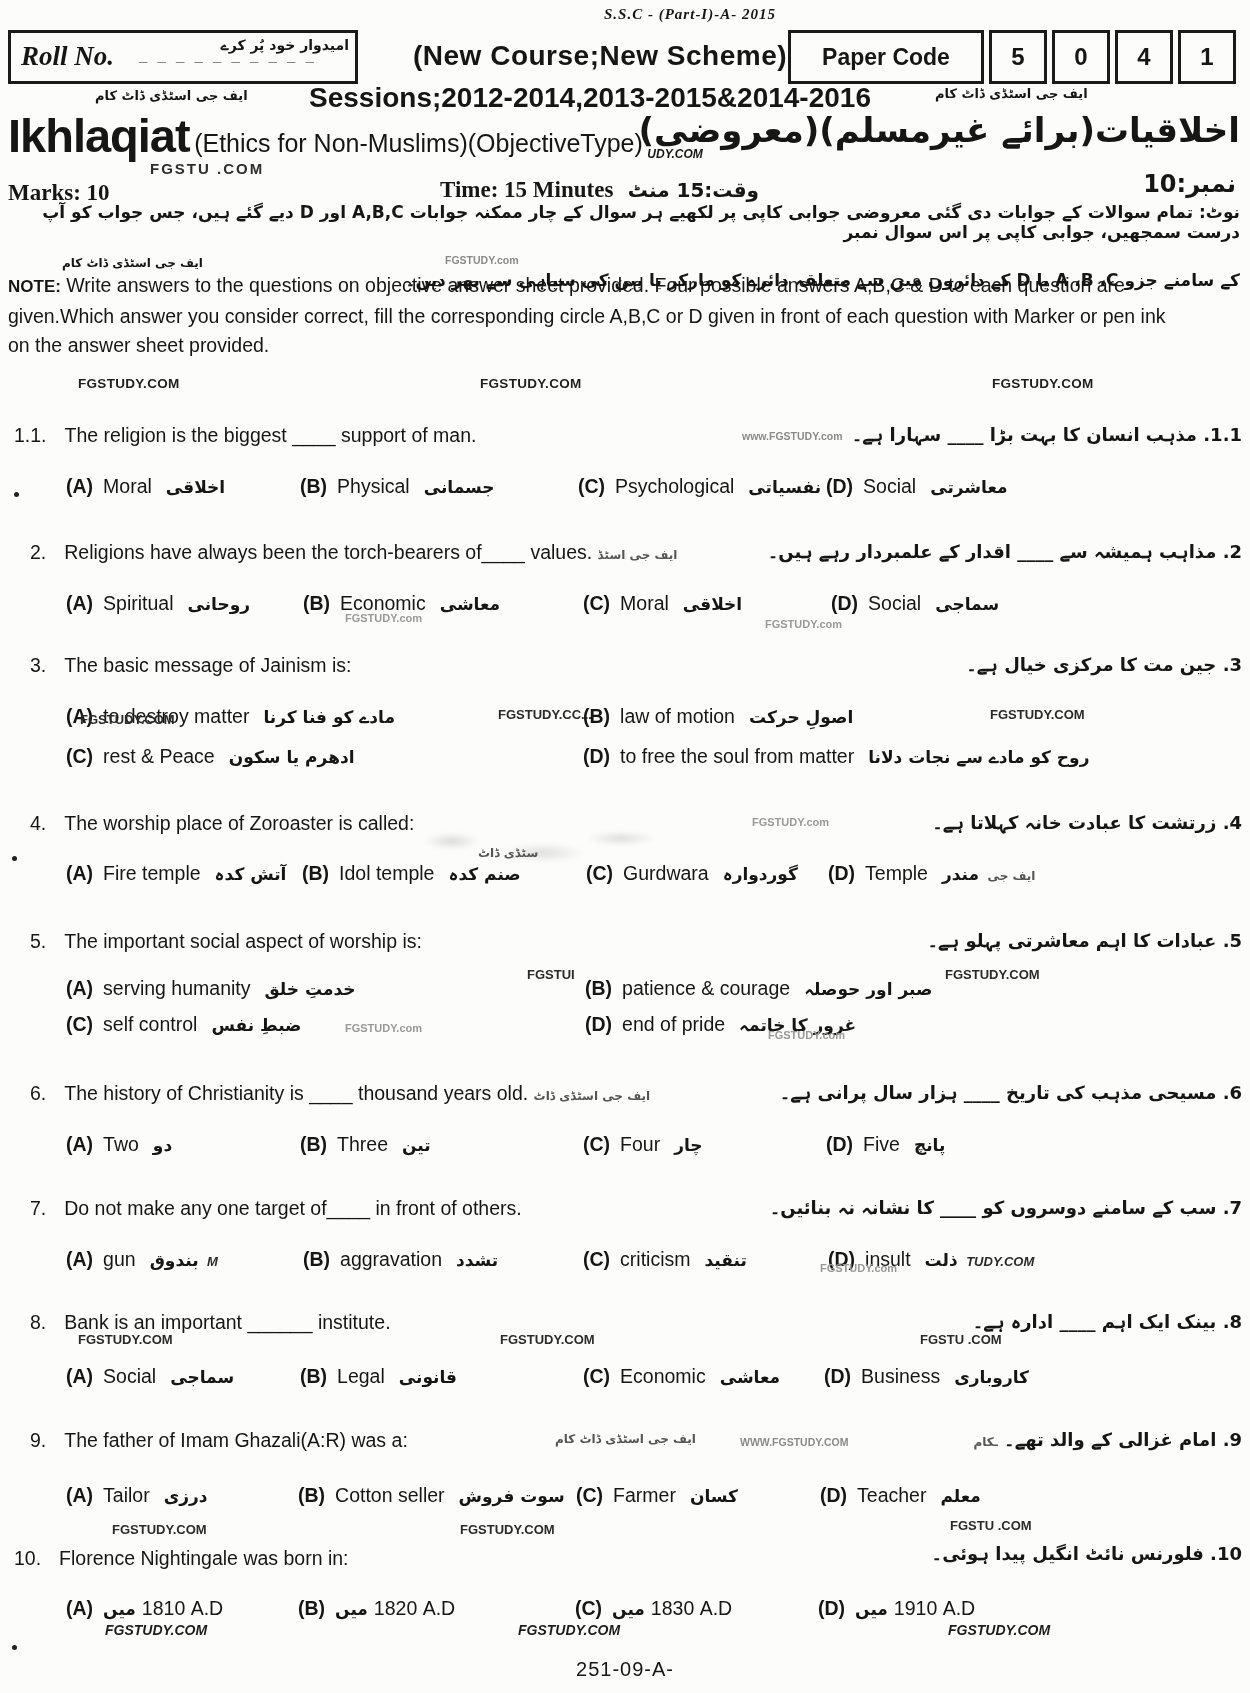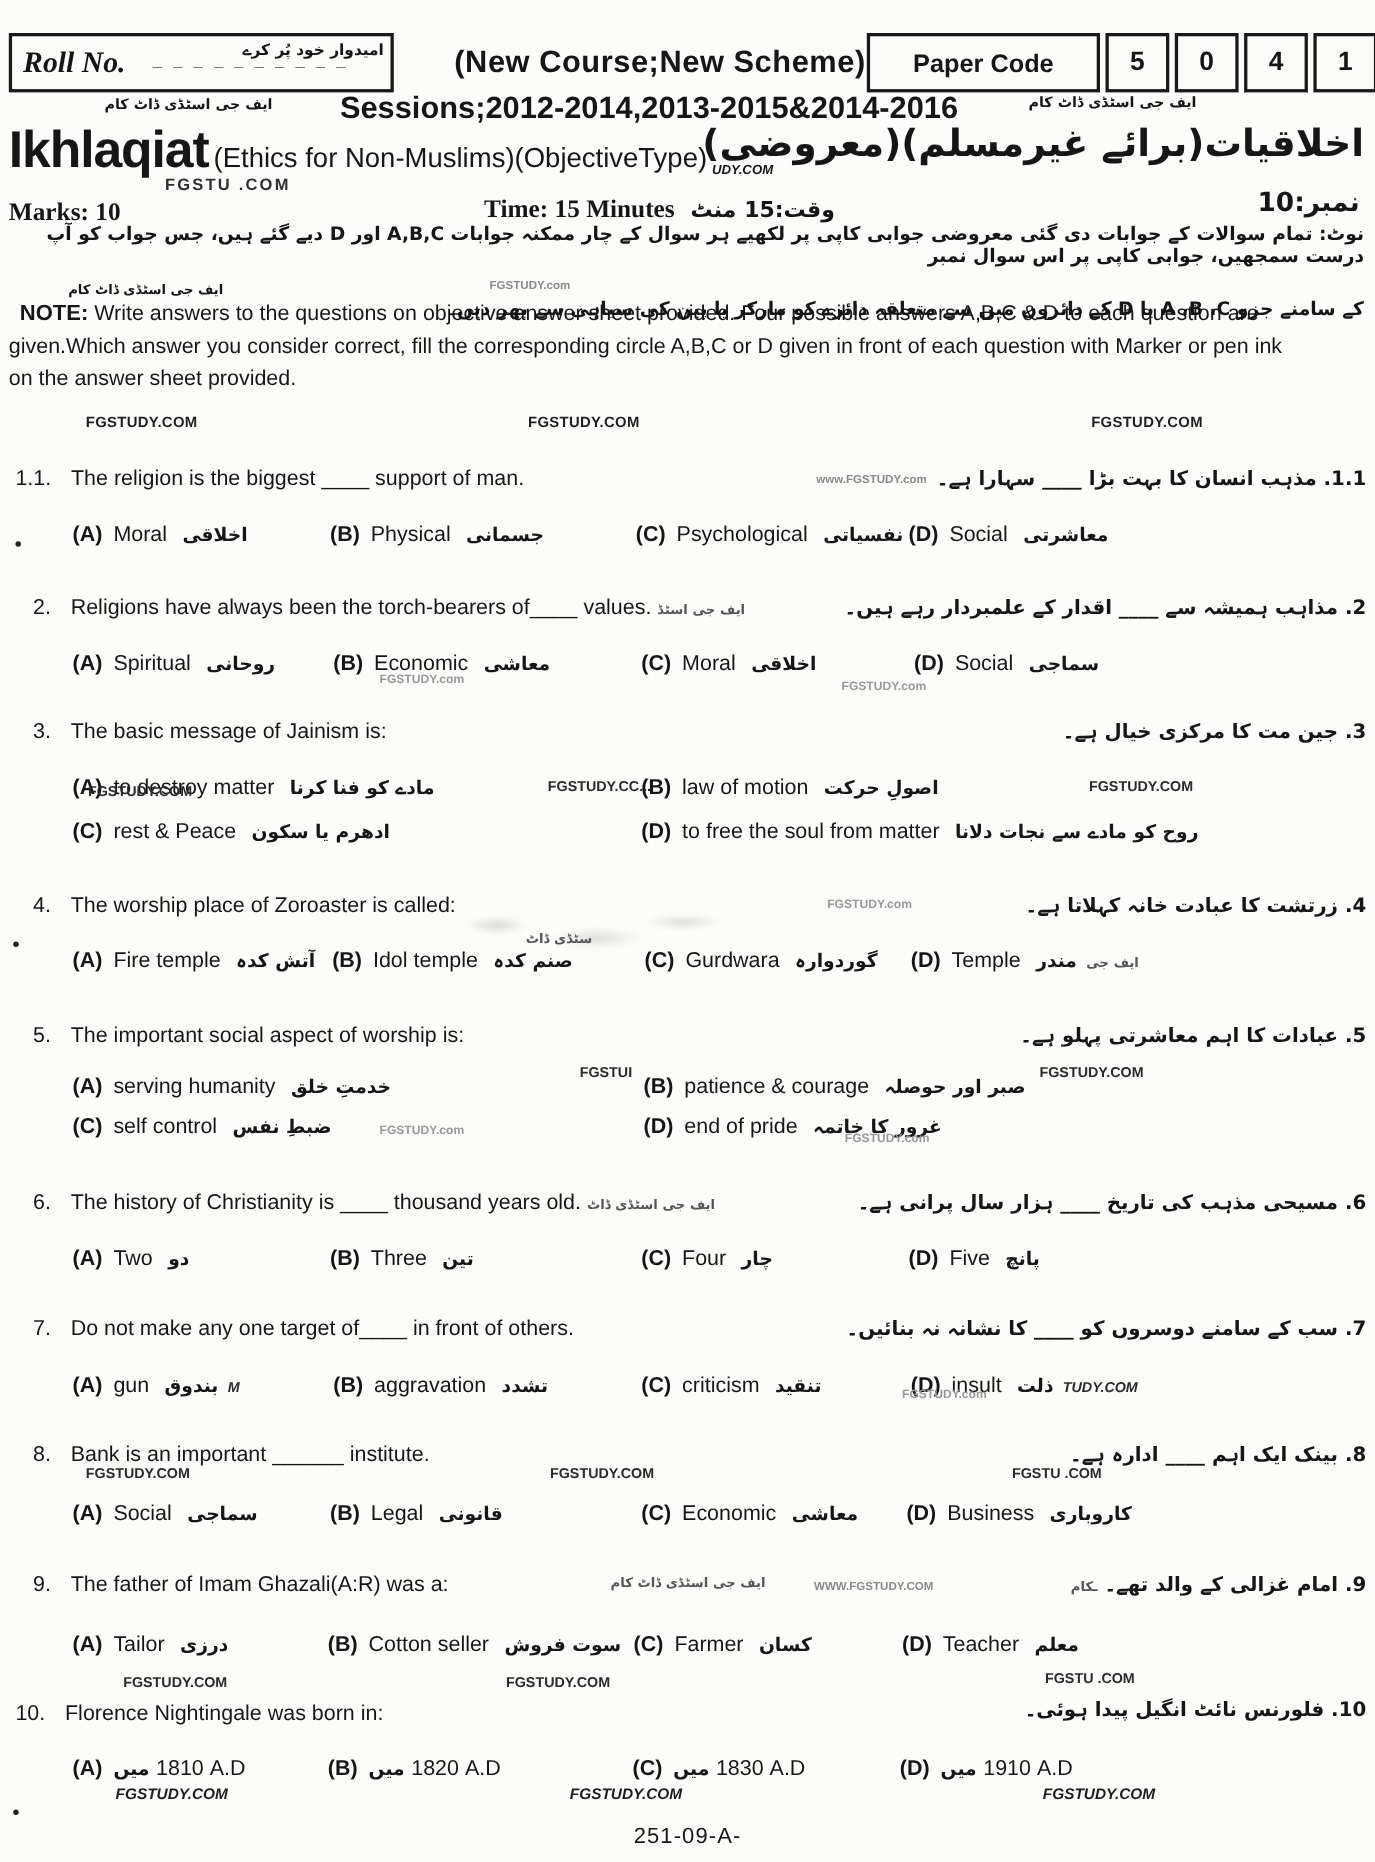--- a/index.html
+++ b/index.html
@@ -16,21 +16,21 @@
   .roll-box { top:30px; left:8px; width:350px; height:54px; border:3px solid #1a1a1a; }
   .roll-label { position:absolute; left:10px; top:8px;
                 font-family:"Liberation Serif",serif; font-style:italic; font-weight:bold; font-size:27px; }
   .roll-blank { position:absolute; left:128px; top:14px; font-weight:bold; letter-spacing:3px;
                 font-size:15px; color:#2a2a2a; white-space:nowrap; }
   .roll-hint  { position:absolute; right:6px; top:4px; font-size:14px; }
   .course-line { top:40px; left:413px; font-size:28px; font-weight:bold; letter-spacing:.5px; }
   .papercode { top:30px; left:788px; height:54px; display:flex; gap:5px; }
   .pc-cell { border:3px solid #1a1a1a; display:flex; align-items:center; justify-content:center;
              font-weight:bold; height:54px; }
-  .pc-label { width:212px; font-size:23px; }
+  .pc-label { width:196px; font-size:23px; }
   .pc-digit { width:58px; font-size:24px; }
   .wm-u { font-size:13px; }
   .wm-under-roll { top:88px; left:95px; }
   .wm-under-pc { top:86px; left:935px; }
   .sessions { top:82px; left:0; right:0; text-align:center; padding-right:70px;
               font-size:28px; font-weight:bold; }
   .title-block { top:108px; left:8px; white-space:nowrap; }
   .title-main { font-size:47px; font-weight:bold; letter-spacing:-1px; }
   .title-sub { font-size:25px; }
   .udy { font-size:12px; font-weight:bold; font-style:italic; position:relative; top:6px; }
@@ -41,21 +41,21 @@
   .time-en { font-family:"Liberation Serif",serif; font-weight:bold; font-size:23px; }
   .time-ur { font-size:20px; margin-left:10px; }
   .marks-ur { top:170px; right:14px; font-size:24px;text-align:right; }
 
   
   .note-ur-1 { top:202px; right:10px; width:1240px; text-align:right; font-size:17px; }
   .note-ur-2 { top:238px; right:10px; width:1240px; text-align:right; font-size:17px;margin-top:32px; }
   .wm-note-sm { top:254px; left:445px; }
   .wm-note-ur { top:256px; left:62px; font-size:12px; }
   .note-en { top:271px; left:8px; width:1168px; font-size:19.5px; line-height:29.5px; }
-  .note-en b { font-size:20px;margin-left:10px; }
+  .note-en b { font-size:17px; }
 
   
   .wm-caps { font-size:13.5px; font-weight:bold; color:#1f1f1f; letter-spacing:.3px; }
   .wm-sm { font-size:10.5px; font-weight:bold; color:#8a8a8a; }
   .wm-lower { font-size:11px; font-weight:bold; color:#999; }
   .wm-dark { font-size:13px; font-weight:bold; color:#2a2a2a; }
   .wm-frag-ur { font-size:12px; color:#555; }
   .wm-it { font-style:italic; }
   .wm-foot { font-size:14px; font-weight:bold; font-style:italic; color:#1d1d1d; }
 
@@ -76,20 +76,21 @@
              radial-gradient(ellipse 60px 14px at 55% 60%, #a8a8a8 0%, transparent 70%),
              radial-gradient(ellipse 50px 10px at 85% 35%, #9f9f9f 0%, transparent 70%); }
 
   .footer-code { top:1658px; left:0; right:0; text-align:center; font-size:20px; letter-spacing:1px; }
 </style>
 </head>
 <body>
 
 <div class="page">
 
+  <div class="abs ssc-ref">S.S.C - (Part-I)-A- 2015</div>
 
   <div class="abs roll-box">
     <span class="roll-label">Roll No.</span>
     <span class="roll-blank">_ _ _ _ _ _ _ _ _ _</span>
     <span class="roll-hint urdu">امیدوار خود پُر کرے</span>
   </div>
   <div class="abs wm-under-roll urdu wm-u">ایف جی اسٹڈی ڈاٹ کام</div>
 
   <div class="abs course-line">(New Course;New Scheme)</div>
 

